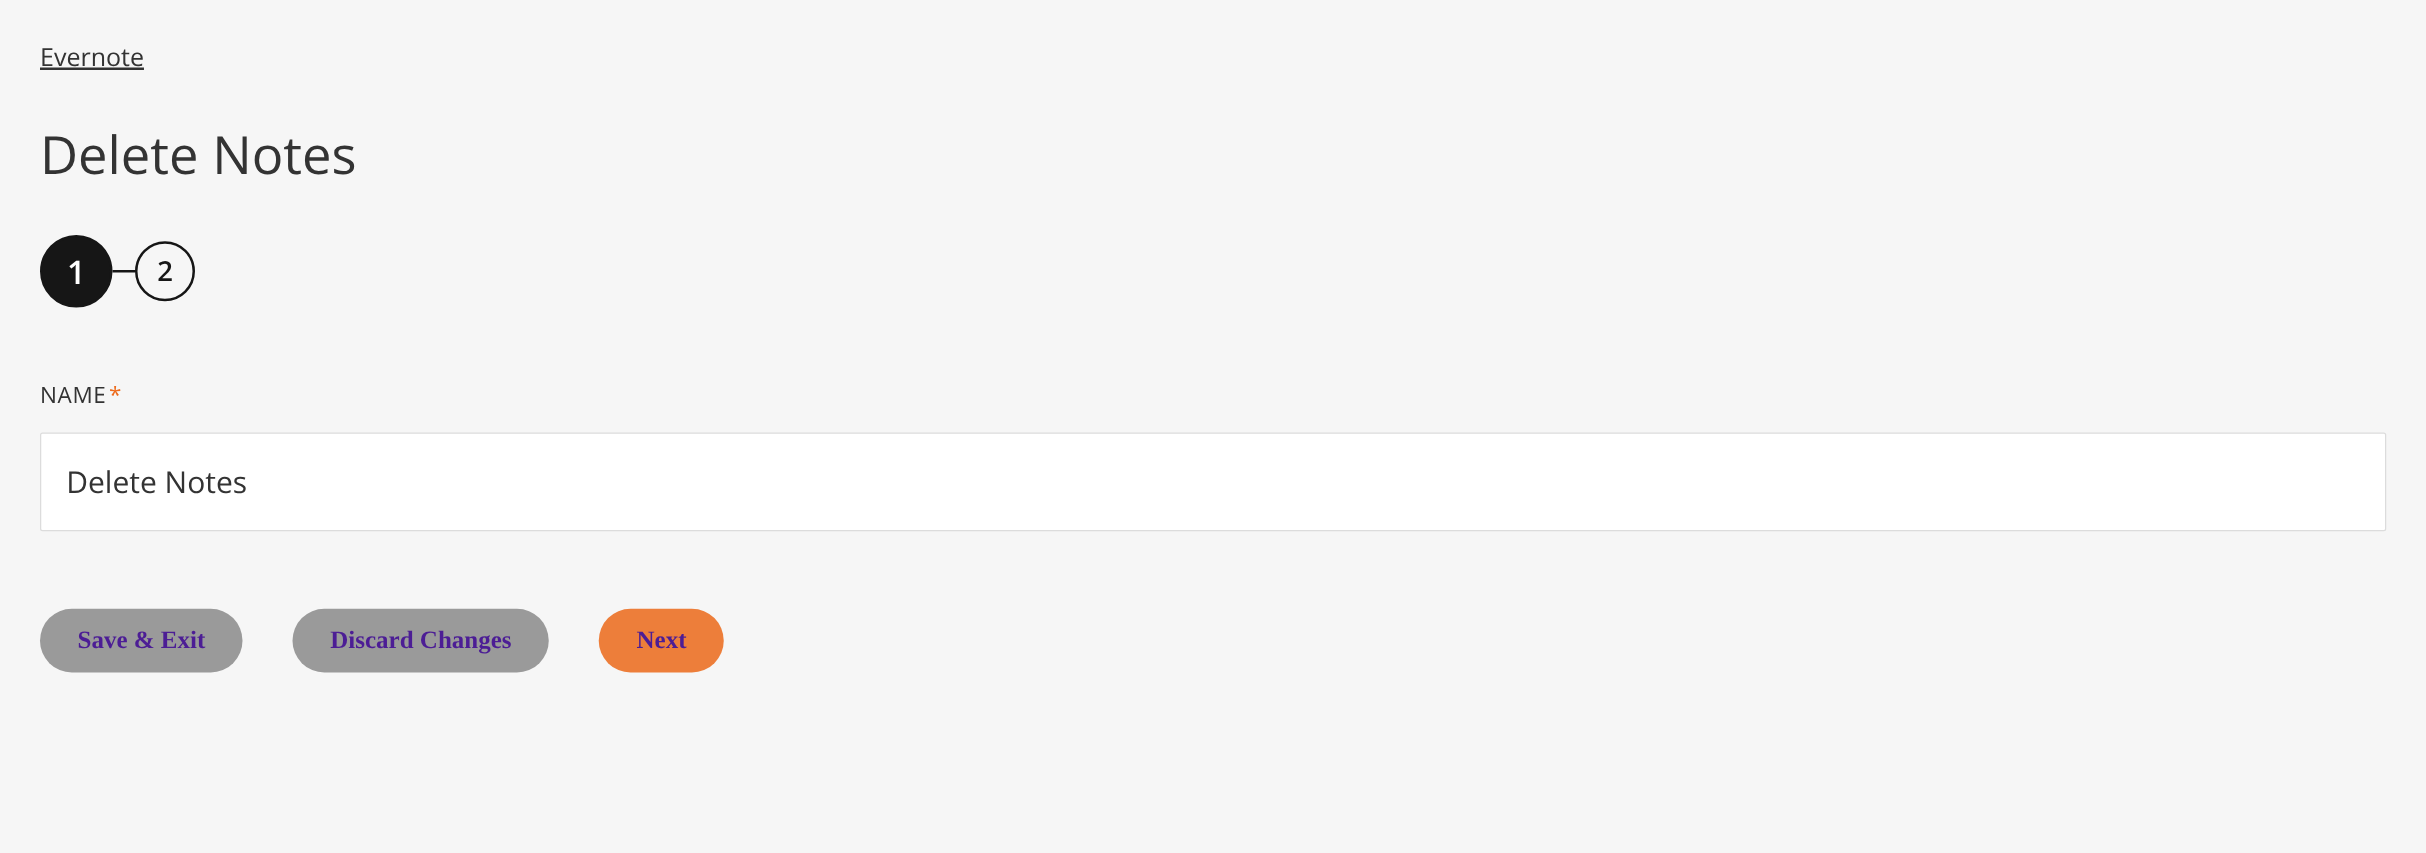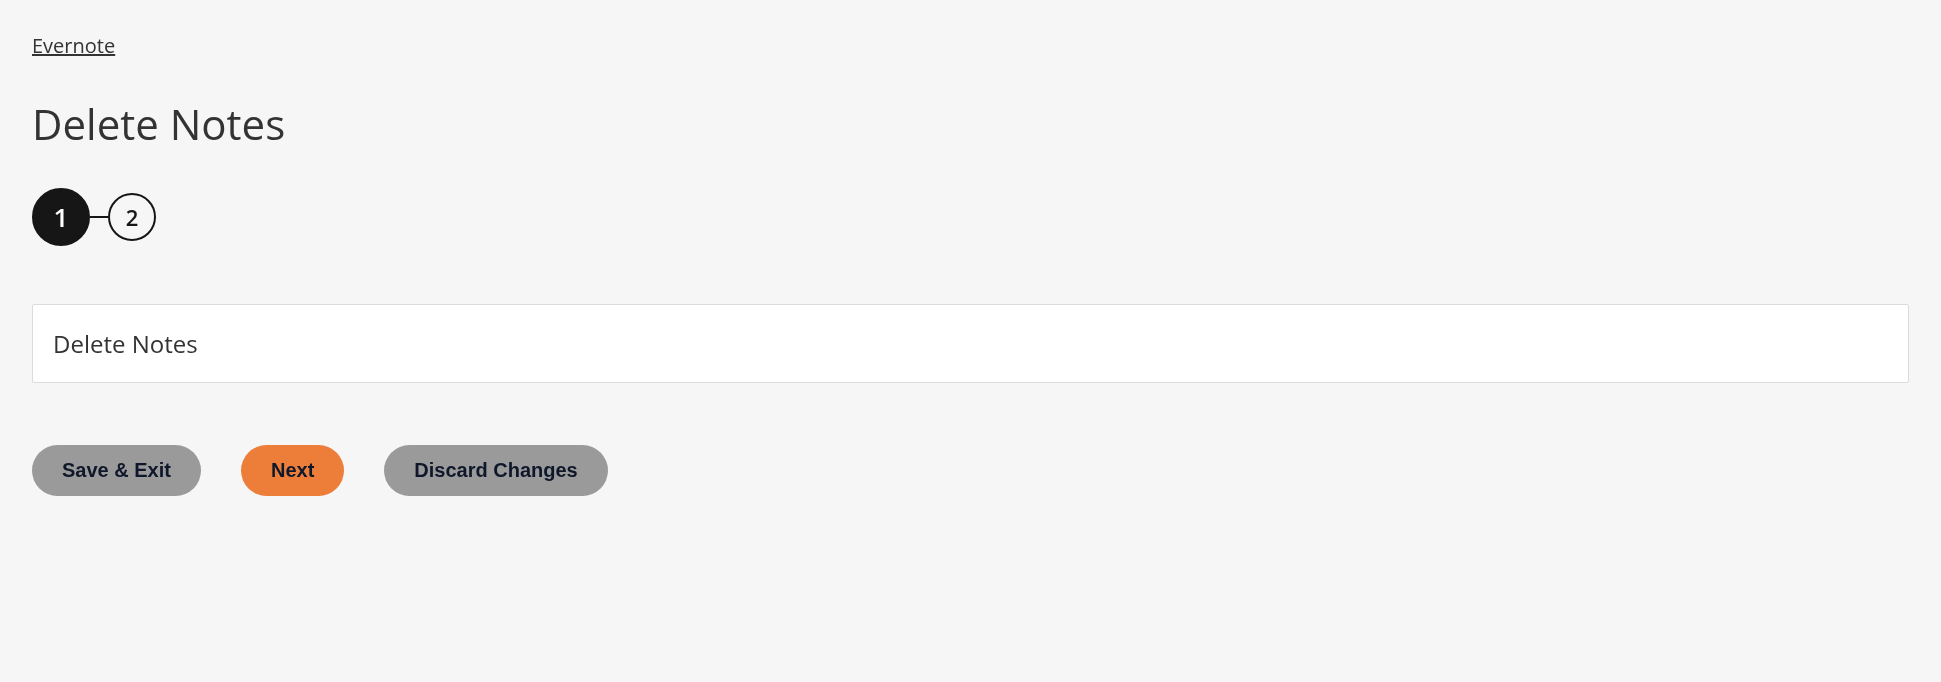--- a/index.html
+++ b/index.html
@@ -88,23 +88,23 @@
       display: flex;
       gap: 40px;
       margin-top: 62px;
     }
     .btn {
       border: none;
       border-radius: 999px;
       padding: 14px 30px;
       font-size: 20px;
       font-weight: 600;
-      color: #0f172a;
+      color: #4c1d95;
       cursor: pointer;
-      font-family: Liberation Sans, sans-serif;
+      font-family: Liberation Serif, serif;
     }
     .btn-gray {
       background-color: #9a9a9a;
     }
     .btn-primary {
       background-color: #ed7e3a;
     }
   </style>
 </head>
 <body>
@@ -115,20 +115,23 @@
 
 <h1 class="page-title">Delete Notes</h1>
 
 <div class="stepper">
   <div class="step active">1</div>
   <div class="step-connector"></div>
   <div class="step inactive">2</div>
 </div>
 
 <div>
+  <div class="field-label">
+    <span>NAME</span><span class="required-star">*</span>
+  </div>
   <input type="text" class="text-input" value="Delete Notes" style="">
 </div>
 
 <div class="button-row">
   <button class="btn btn-gray">Save &amp; Exit</button>
+  <button class="btn btn-gray">Discard Changes</button>
   <button class="btn btn-primary">Next</button>
-  <button class="btn btn-gray">Discard Changes</button>
 </div>
 
 </body></html>

